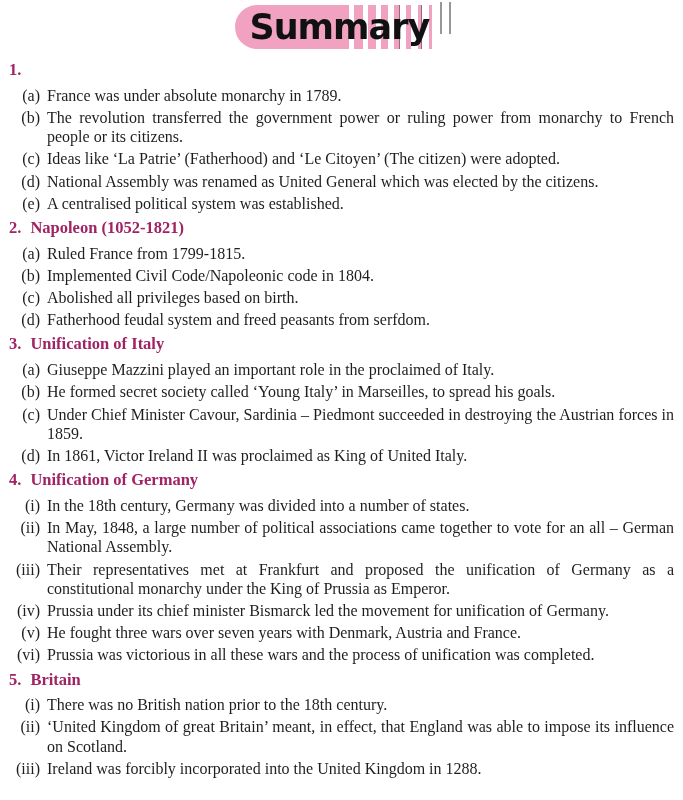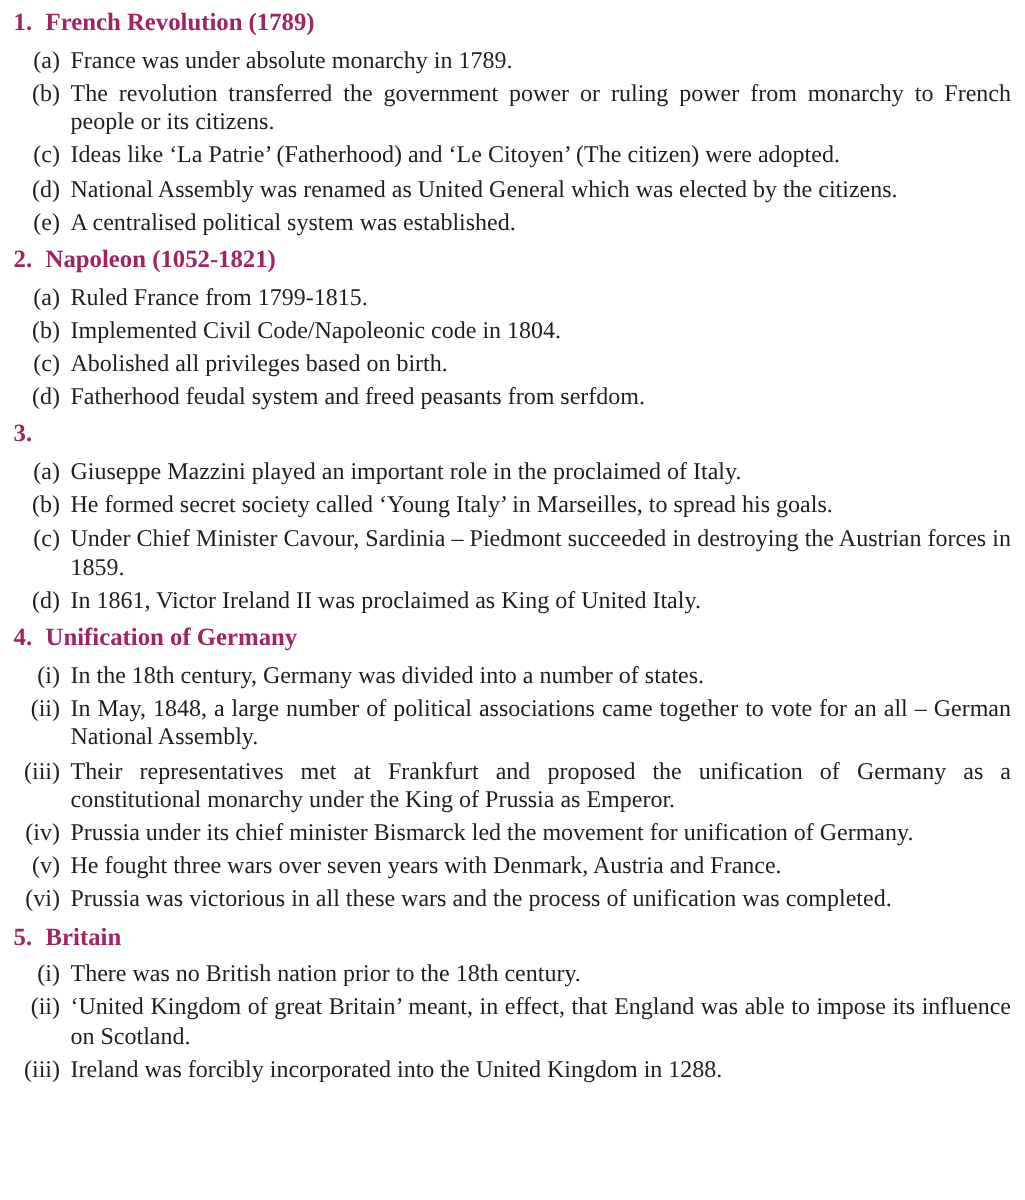--- a/index.html
+++ b/index.html
@@ -99,26 +99,41 @@
   }
   .item-text{
     text-align:justify;
   }
 </style>
 </head>
 <body>
 
 <div class="page">
 
+  <header class="title-banner">
+    <div class="capsule"></div>
+    <div class="stripes">
+      <span class="stripe"></span>
+      <span class="stripe"></span>
+      <span class="stripe"></span>
+      <span class="stripe"></span>
+      <span class="stripe"></span>
+      <span class="stripe"></span>
+      <span class="stripe"></span>
+      <span class="stripe"></span>
+      <span class="tick"></span>
+      <span class="tick"></span>
+    </div>
+    <h1 class="title-text">Summary</h1>
+  </header>
 
   <main class="content" id="sections-root">
   <section class="section">
     <h2 class="section-head">
       <span class="sec-num">1.</span>
-      <span class="sec-title">French Revolution (1789)</span>
     </h2>
     <ol class="items">
   <li class="item">
     <span class="item-label">(a)</span>
     <span class="item-text">France was under absolute monarchy in 1789.</span>
   </li>
 
   <li class="item">
     <span class="item-label">(b)</span>
     <span class="item-text">The revolution transferred the government power or ruling power from monarchy to French people or its citizens.</span>
@@ -165,20 +180,21 @@
   <li class="item">
     <span class="item-label">(d)</span>
     <span class="item-text">Fatherhood feudal system and freed peasants from serfdom.</span>
   </li>
 </ol>
   </section>
 
   <section class="section">
     <h2 class="section-head">
       <span class="sec-num">3.</span>
+      <span class="sec-title">Unification of Italy</span>
     </h2>
     <ol class="items">
   <li class="item">
     <span class="item-label">(a)</span>
     <span class="item-text">Giuseppe Mazzini played an important role in the proclaimed of Italy.</span>
   </li>
 
   <li class="item">
     <span class="item-label">(b)</span>
     <span class="item-text">He formed secret society called ‘Young Italy’ in Marseilles, to spread his goals.</span>

